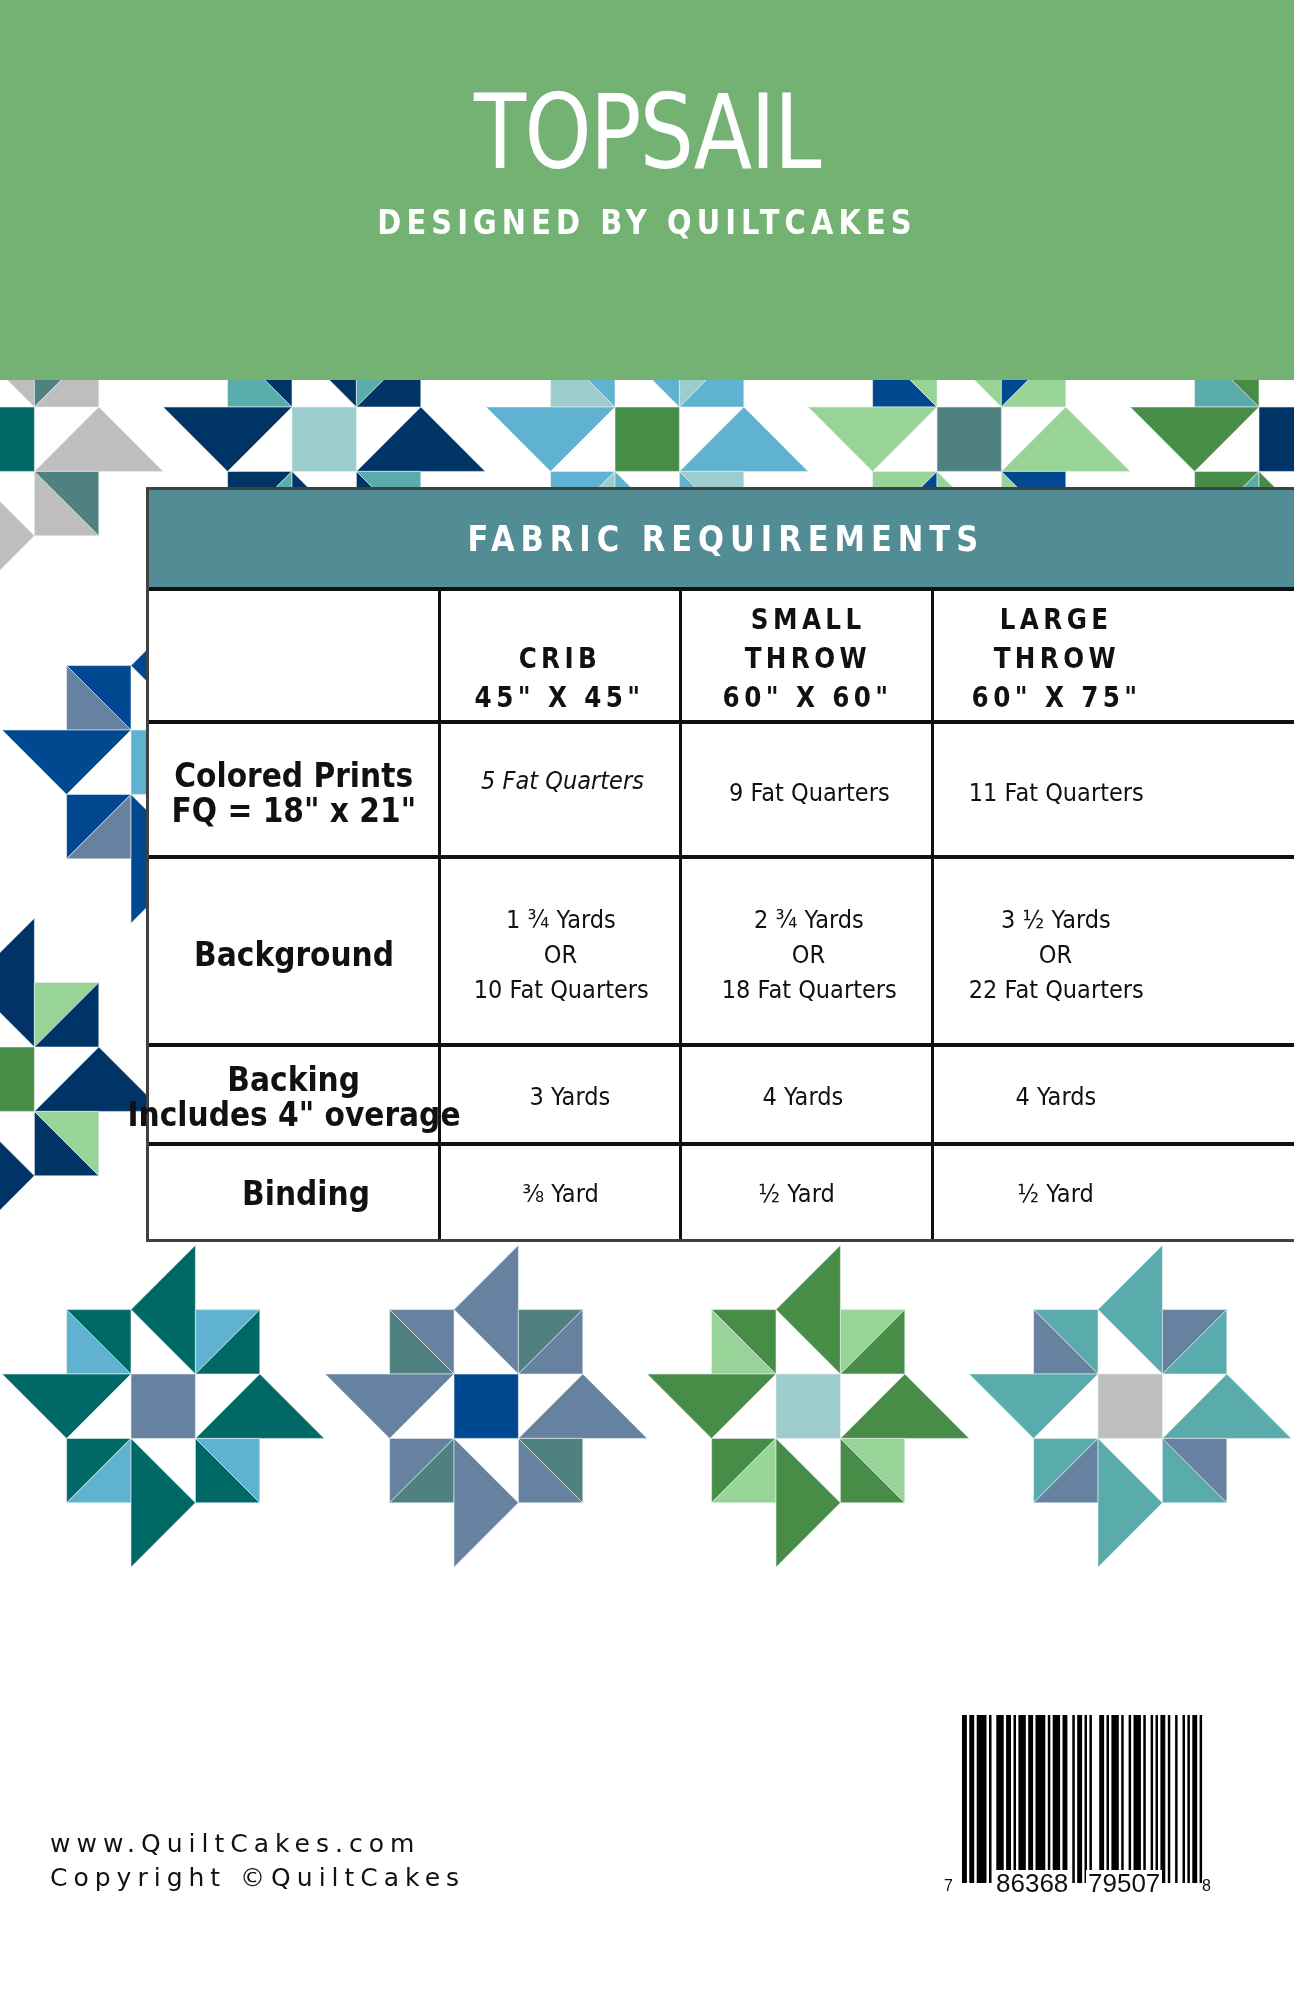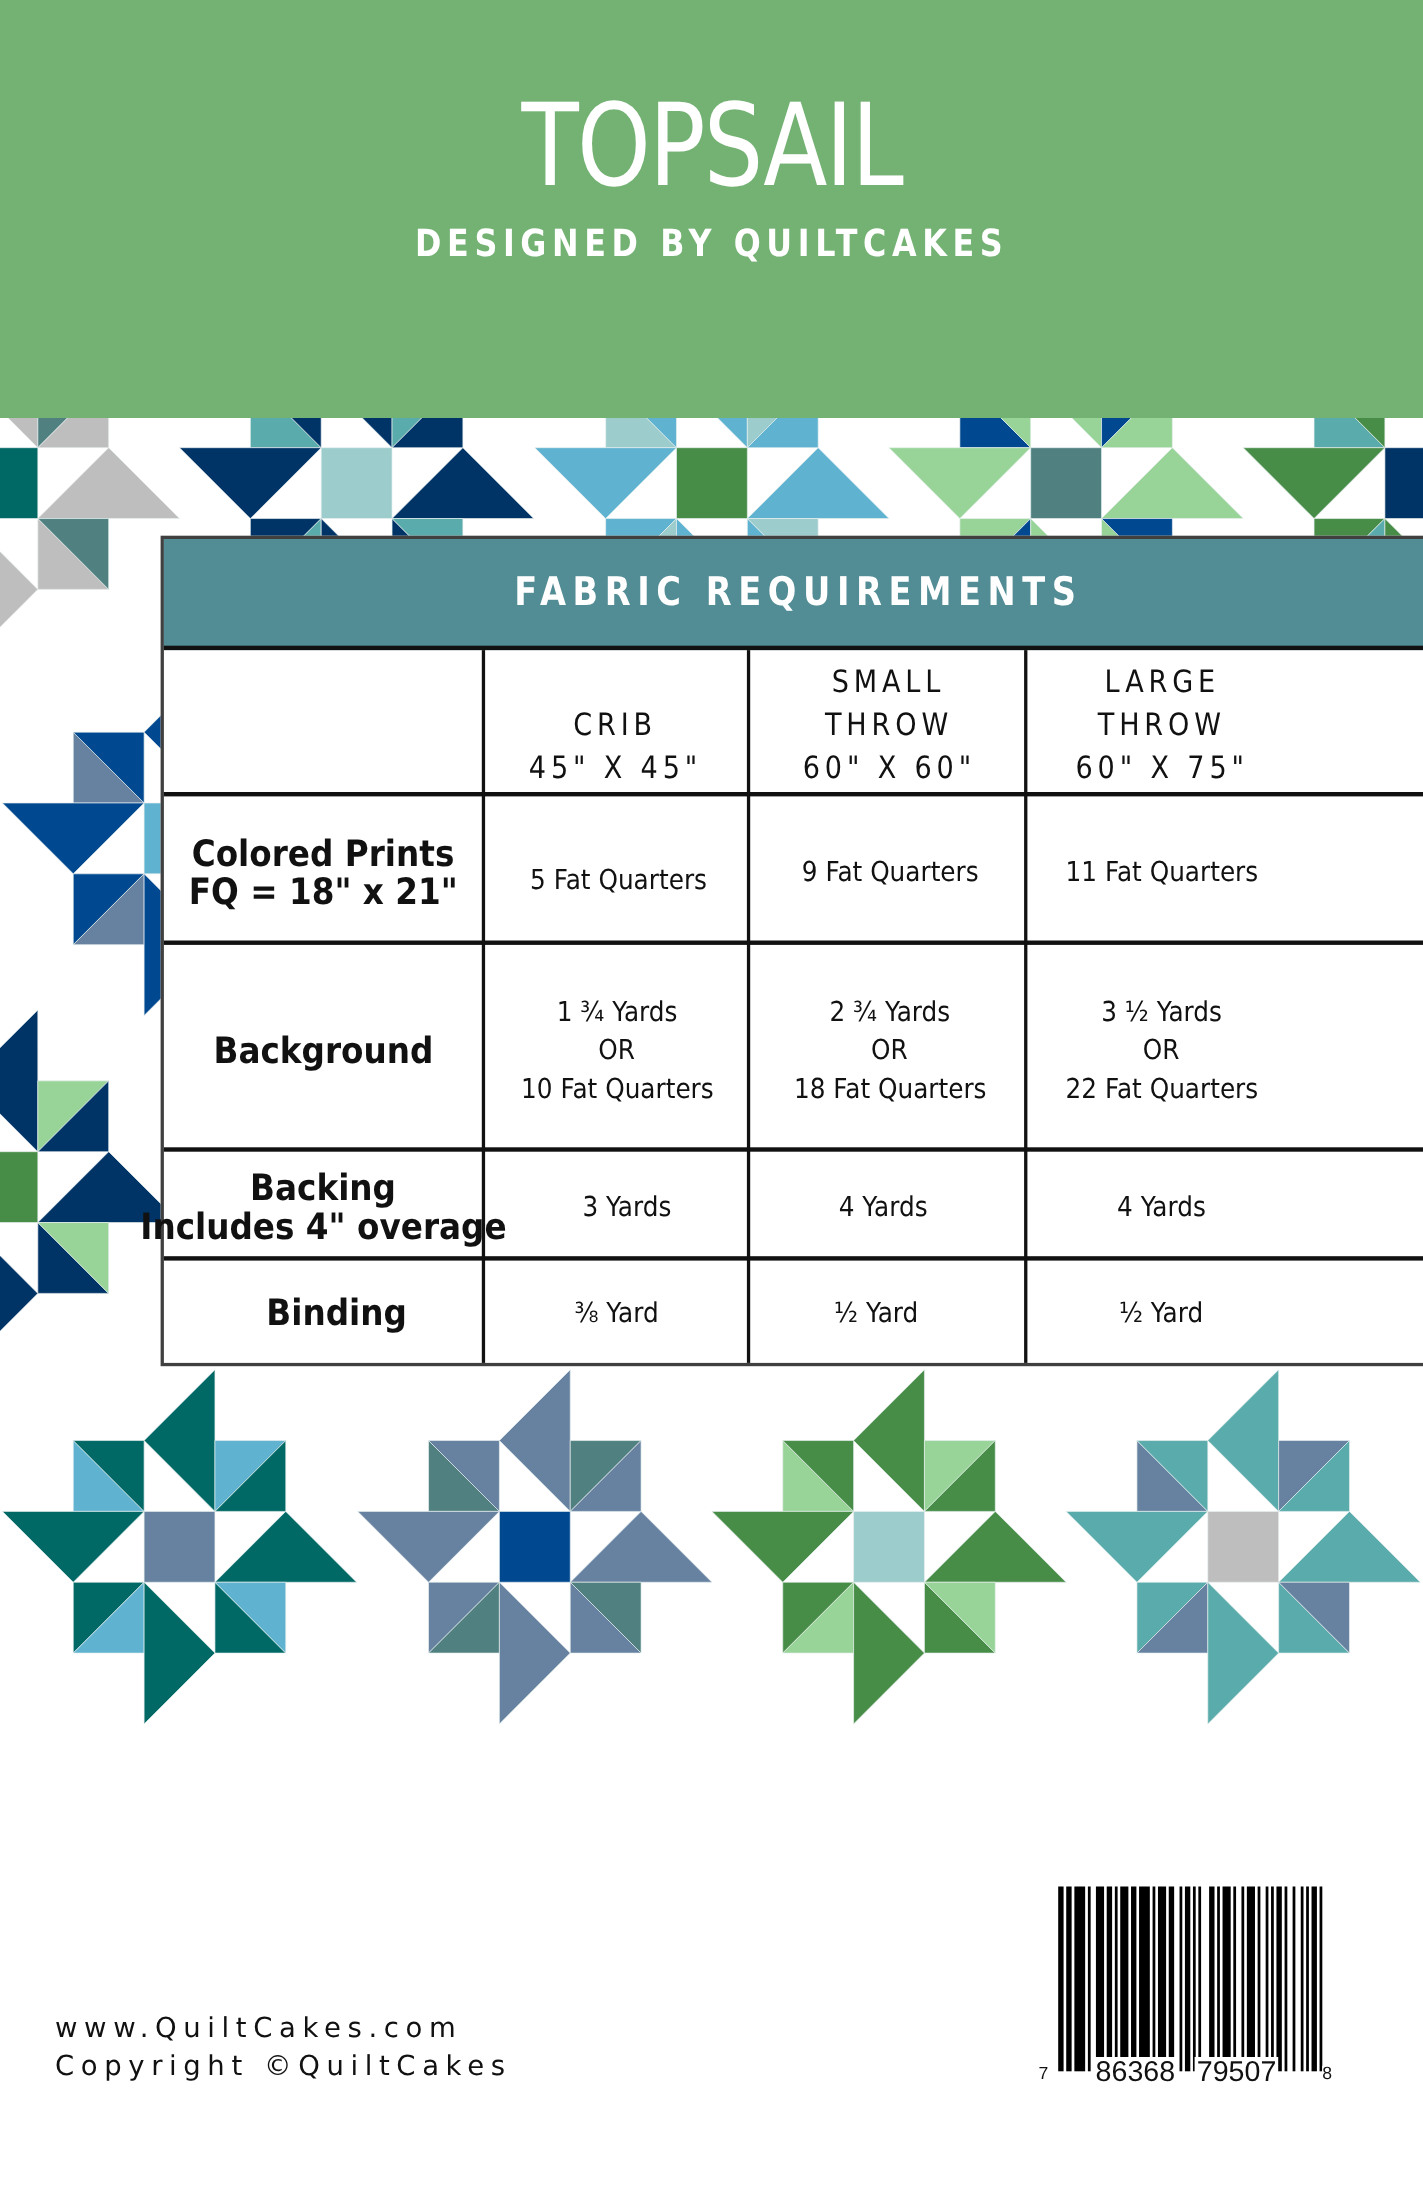--- a/index.html
+++ b/index.html
@@ -39,21 +39,21 @@
   }
   .band span { display: inline-block; transform: scaleX(0.85); }
   .cell {
     position: absolute; box-sizing: border-box;
     display: flex; flex-direction: column; align-items: center; justify-content: center;
     text-align: center; color: #111111;
   }
   .vline { position: absolute; width: 3px; background: #111111; }
   .hline { position: absolute; height: 4px; background: #111111; left: 0; right: 0; }
   .colhead {
-    font-family: "DejaVu Sans", sans-serif; font-weight: normal;
+    font-family: "DejaVu Sans", sans-serif; font-weight: bold;
     font-size: 28px; line-height: 39px; letter-spacing: 5px;
     justify-content: flex-end; padding-bottom: 6px;
   }
   .colhead span { display: block; transform: scaleX(0.88); white-space: nowrap; }
   .rowhead {
     font-family: "DejaVu Sans", sans-serif; font-weight: bold;
     font-size: 33px; line-height: 35px;
   }
   .rowhead span { display:block; transform: scaleX(0.9); white-space: nowrap; }
   .val {
@@ -294,21 +294,21 @@
   <div class="cell colhead" style="left:787px; top:101px; width:241px; height:132px;">
     <span>LARGE</span>
     <span>THROW</span>
     <span>60" X 75"</span>
   </div>
 
   <div class="cell rowhead" style="left:0; top:237px; width:290px; height:131px;">
     <span>Colored Prints</span>
     <span>FQ = 18" x 21"</span>
   </div>
-  <div class="cell val" style="left:293px; top:244px; width:241px; height:131px;">
+  <div class="cell val" style="left:293px; top:225px; width:241px; height:131px;font-style:italic;">
     <span>5 Fat Quarters</span>
   </div>
   <div class="cell val" style="left:534px; top:237px; width:252px; height:131px;">
     <span>9 Fat Quarters</span>
   </div>
   <div class="cell val" style="left:786px; top:237px; width:242px; height:131px;">
     <span>11 Fat Quarters</span>
   </div>
 
   <div class="cell rowhead" style="left:0; top:372px; width:290px; height:184px;">

